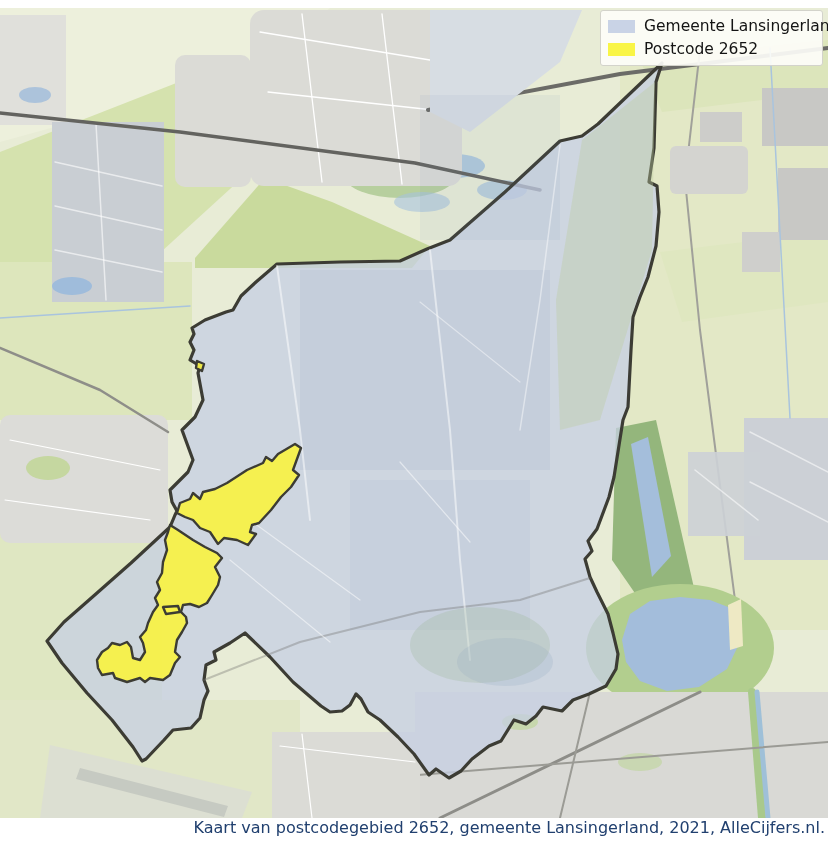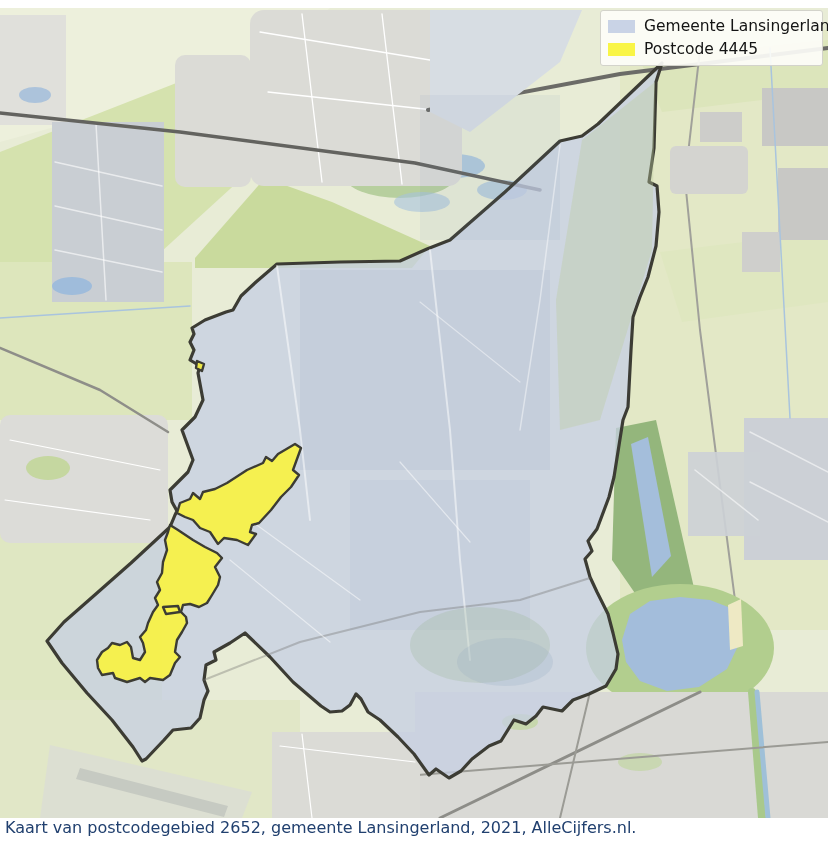--- a/index.html
+++ b/index.html
@@ -4,21 +4,21 @@
 <style>
   html,body{margin:0;padding:0;background:#ffffff;}
   body{width:828px;height:861px;position:relative;overflow:hidden;
        font-family:"DejaVu Sans","Liberation Sans",sans-serif;}
   #map-wrap{position:absolute;left:0;top:0;width:828px;height:861px;}
   svg{display:block;}
   .margin-top{position:absolute;left:0;top:0;width:828px;height:8px;background:#ffffff;}
   .caption-area{position:absolute;left:0;top:818px;width:828px;height:43px;background:#ffffff;}
   .caption{position:absolute;left:5px;top:819px;width:820px;
            font-size:16px;line-height:18.5px;color:#21406f;}
-  .caption div{white-space:nowrap;}
+  .caption div{white-space:nowrap;text-align:right;}
   .legend{position:absolute;left:600px;top:10px;width:206px;
           background:rgba(253,253,249,0.92);border:1px solid #d3d3cb;border-radius:3px;
           padding:6px 8px 7px 7px;display:flex;flex-direction:column;gap:5px;}
   .legend-row{display:flex;align-items:center;gap:9px;}
   .legend-swatch{width:27px;height:13px;flex:0 0 27px;display:inline-block;}
   .legend-label{font-size:15.5px;color:#141414;white-space:nowrap;}
 </style>
 </head>
 <body>
 
@@ -115,20 +115,20 @@
 
 <div class="margin-top"></div>
 
 <div class="legend">
   <div class="legend-row">
     <span class="legend-swatch" style="background: rgb(201, 211, 230);"></span>
     <span class="legend-label">Gemeente Lansingerland</span>
   </div>
   <div class="legend-row">
     <span class="legend-swatch" style="background: rgb(249, 245, 70);"></span>
-    <span class="legend-label">Postcode 4445</span>
+    <span class="legend-label">Postcode 2652</span>
   </div>
 </div>
 
 <div class="caption-area"></div>
 <div class="caption">
   <div>Kaart van postcodegebied 2652, gemeente Lansingerland, 2021, AlleCijfers.nl.</div>
 </div>
 
 </body></html>

